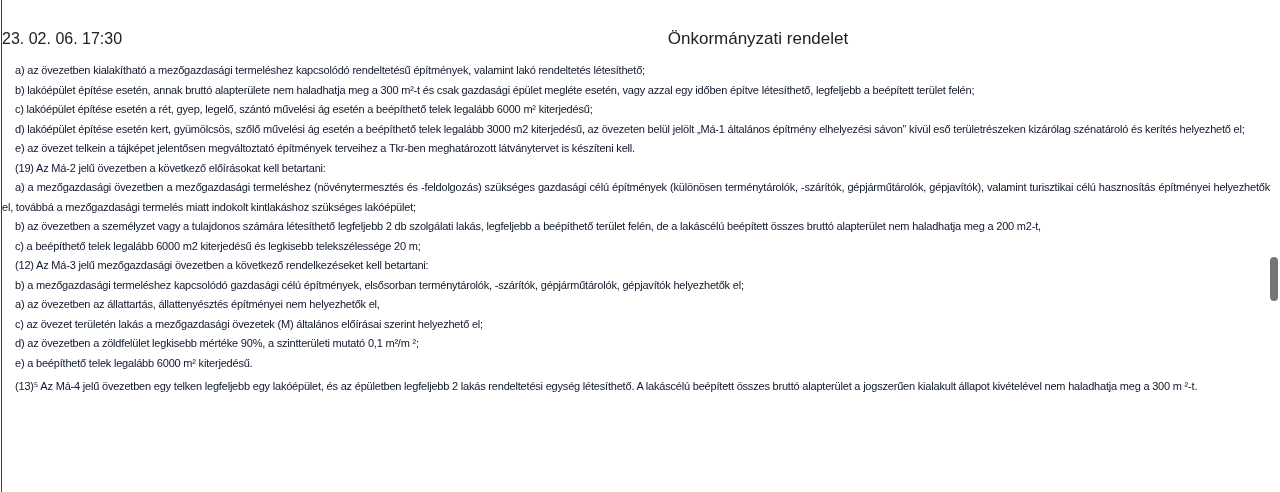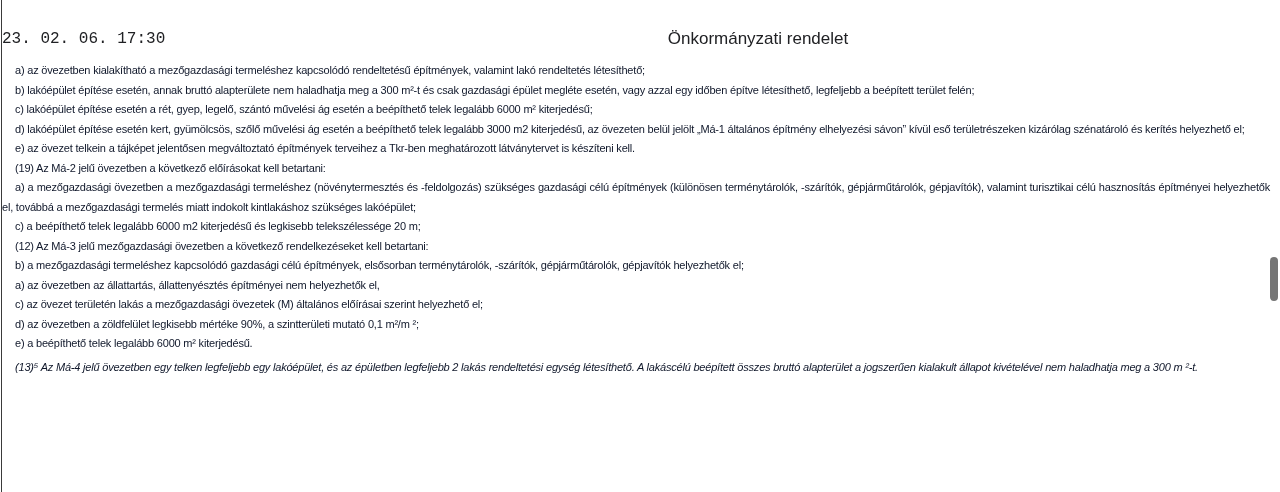--- a/index.html
+++ b/index.html
@@ -23,21 +23,20 @@
     height: 492px;
     background: #3a3a3a;
   }
   .timestamp {
     position: absolute;
     left: 2px;
     top: 30px;
     font-size: 16px;
     color: #202124;
     white-space: nowrap;
-    font-family: Liberation Mono, monospace;
   }
   .title {
     position: absolute;
     left: 751px;
     top: 29px;
     transform: translateX(-50%);
     font-size: 17px;
     color: #202124;
     white-space: nowrap;
     margin-left: 7px;
@@ -52,21 +51,20 @@
     margin: 0;
     font-size: 11px;
     line-height: 19.5px;
     letter-spacing: -0.2px;
     color: #0f172a;
     text-indent: 13px;
     text-align: justify;
   }
   .content p:last-child {
     margin-top: 4px;
-    font-style: italic;
   }
   .scrollbar {
     position: absolute;
     right: 0;
     top: 0;
     width: 12px;
     height: 492px;
     background: transparent;
   }
   .scroll-thumb {
@@ -90,20 +88,21 @@
   <span class="title">Önkormányzati rendelet</span>
 
   <main class="content">
       <p>a) az övezetben kialakítható a mezőgazdasági termeléshez kapcsolódó rendeltetésű építmények, valamint lakó rendeltetés létesíthető;</p>
       <p>b) lakóépület építése esetén, annak bruttó alapterülete nem haladhatja meg a 300 m²-t és csak gazdasági épület megléte esetén, vagy azzal egy időben építve létesíthető, legfeljebb a beépített terület felén;</p>
       <p>c) lakóépület építése esetén a rét, gyep, legelő, szántó művelési ág esetén a beépíthető telek legalább 6000 m² kiterjedésű;</p>
       <p>d) lakóépület építése esetén kert, gyümölcsös, szőlő művelési ág esetén a beépíthető telek legalább 3000 m2 kiterjedésű, az övezeten belül jelölt „Má-1 általános építmény elhelyezési sávon” kívül eső területrészeken kizárólag szénatároló és kerítés helyezhető el;</p>
       <p>e) az övezet telkein a tájképet jelentősen megváltoztató építmények terveihez a Tkr-ben meghatározott látványtervet is készíteni kell.</p>
       <p>(19) Az Má-2 jelű övezetben a következő előírásokat kell betartani:</p>
       <p>a) a mezőgazdasági övezetben a mezőgazdasági termeléshez (növénytermesztés és -feldolgozás) szükséges gazdasági célú építmények (különösen terménytárolók, -szárítók, gépjárműtárolók, gépjavítók), valamint turisztikai célú hasznosítás építményei helyezhetők el, továbbá a mezőgazdasági termelés miatt indokolt kintlakáshoz szükséges lakóépület;</p>
+      <p>b) az övezetben a személyzet vagy a tulajdonos számára létesíthető legfeljebb 2 db szolgálati lakás, legfeljebb a beépíthető terület felén, de a lakáscélú beépített összes bruttó alapterület nem haladhatja meg a 200 m2-t,</p>
       <p>c) a beépíthető telek legalább 6000 m2 kiterjedésű és legkisebb telekszélessége 20 m;</p>
       <p>(12) Az Má-3 jelű mezőgazdasági övezetben a következő rendelkezéseket kell betartani:</p>
       <p>b) a mezőgazdasági termeléshez kapcsolódó gazdasági célú építmények, elsősorban terménytárolók, -szárítók, gépjárműtárolók, gépjavítók helyezhetők el;</p>
       <p>a) az övezetben az állattartás, állattenyésztés építményei nem helyezhetők el,</p>
       <p>c) az övezet területén lakás a mezőgazdasági övezetek (M) általános előírásai szerint helyezhető el;</p>
       <p>d) az övezetben a zöldfelület legkisebb mértéke 90%, a szintterületi mutató 0,1 m²/m ²;</p>
       <p>e) a beépíthető telek legalább 6000 m² kiterjedésű.</p>
       <p>(13)⁵ Az Má-4 jelű övezetben egy telken legfeljebb egy lakóépület, és az épületben legfeljebb 2 lakás rendeltetési egység létesíthető. A lakáscélú beépített összes bruttó alapterület a jogszerűen kialakult állapot kivételével nem haladhatja meg a 300 m ²-t.</p>
     </main>
 

